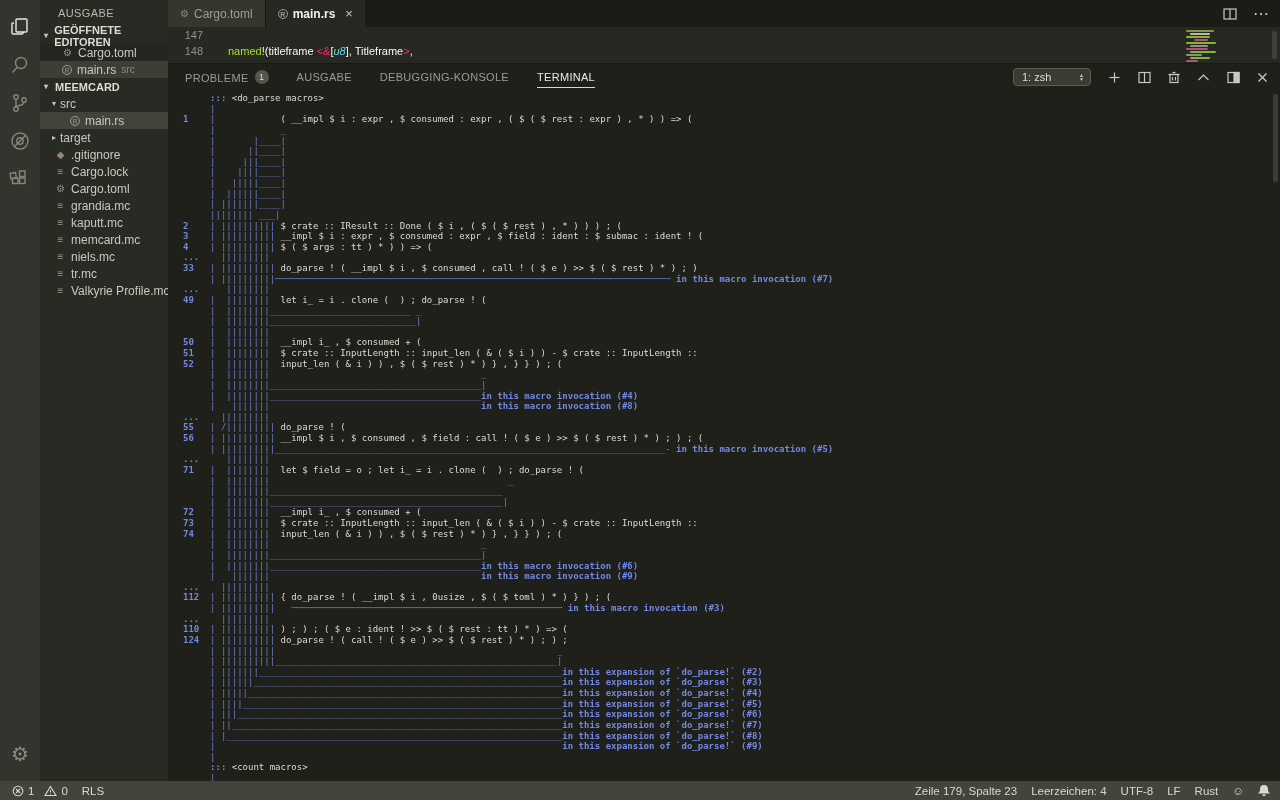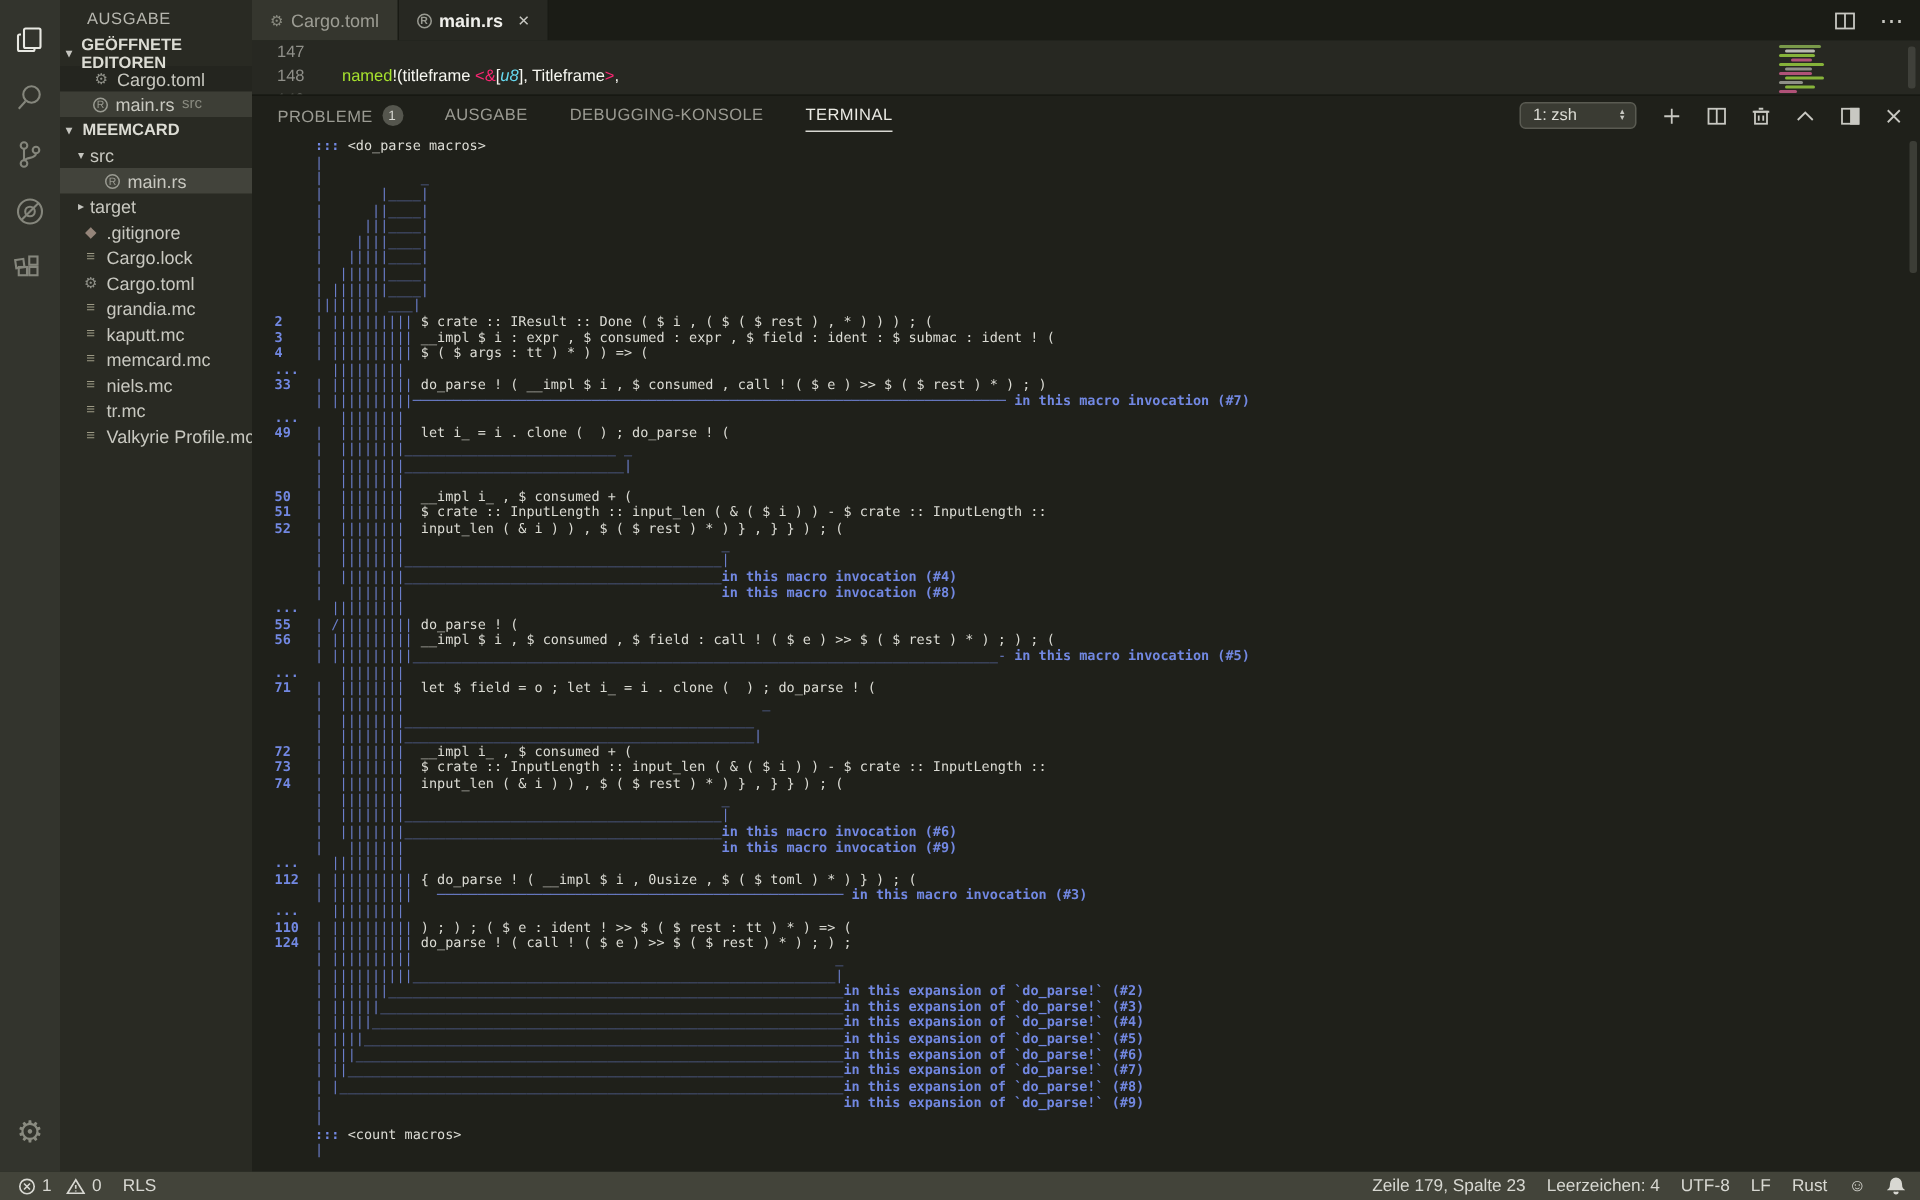--- a/index.html
+++ b/index.html
@@ -300,20 +300,21 @@
         <span class="pc-icon">
           <svg width="11" height="11" viewBox="0 0 11 11">
               <line x1="1.5" y1="1.5" x2="9.5" y2="9.5"></line>
               <line x1="9.5" y1="1.5" x2="1.5" y2="9.5"></line>
             </svg>
         </span>
       </div>
       <div class="term" id="term">
           <div class="trow"><span class="tg"></span><span class="sA">:::</span><span class="st"> &lt;do_parse macros&gt;</span></div>
           <div class="trow"><span class="tg"></span><span class="sa">|</span></div>
+          <div class="trow"><span class="tg">1</span><span class="sa">|</span><span class="st">            </span><span class="st">( __impl $ i : expr , $ consumed : expr , ( $ ( $ rest : expr ) , * ) ) =&gt; (</span></div>
           <div class="trow"><span class="tg"></span><span class="sa">|</span><span class="st">            </span><span class="sa">_</span></div>
           <div class="trow"><span class="tg"></span><span class="sa">|</span><span class="st">       </span><span class="sa">|____|</span></div>
           <div class="trow"><span class="tg"></span><span class="sa">|</span><span class="st">      </span><span class="sa">||____|</span></div>
           <div class="trow"><span class="tg"></span><span class="sa">|</span><span class="st">     </span><span class="sa">|||____|</span></div>
           <div class="trow"><span class="tg"></span><span class="sa">|</span><span class="st">    </span><span class="sa">||||____|</span></div>
           <div class="trow"><span class="tg"></span><span class="sa">|</span><span class="st">   </span><span class="sa">|||||____|</span></div>
           <div class="trow"><span class="tg"></span><span class="sa">|</span><span class="st">  </span><span class="sa">||||||____|</span></div>
           <div class="trow"><span class="tg"></span><span class="sa">|</span><span class="st"> </span><span class="sa">|||||||____|</span></div>
           <div class="trow"><span class="tg"></span><span class="sa">||||||||</span><span class="st"> </span><span class="sa">___|</span></div>
           <div class="trow"><span class="tg">2</span><span class="sa">| ||||||||||</span><span class="st"> </span><span class="st">$ crate :: IResult :: Done ( $ i , ( $ ( $ rest ) , * ) ) ) ; (</span></div>

